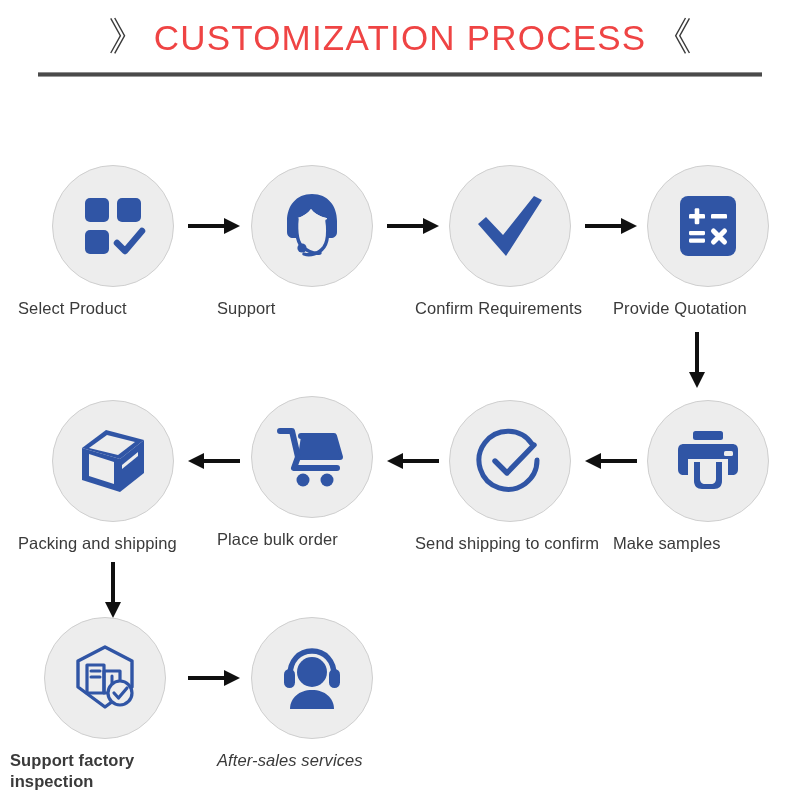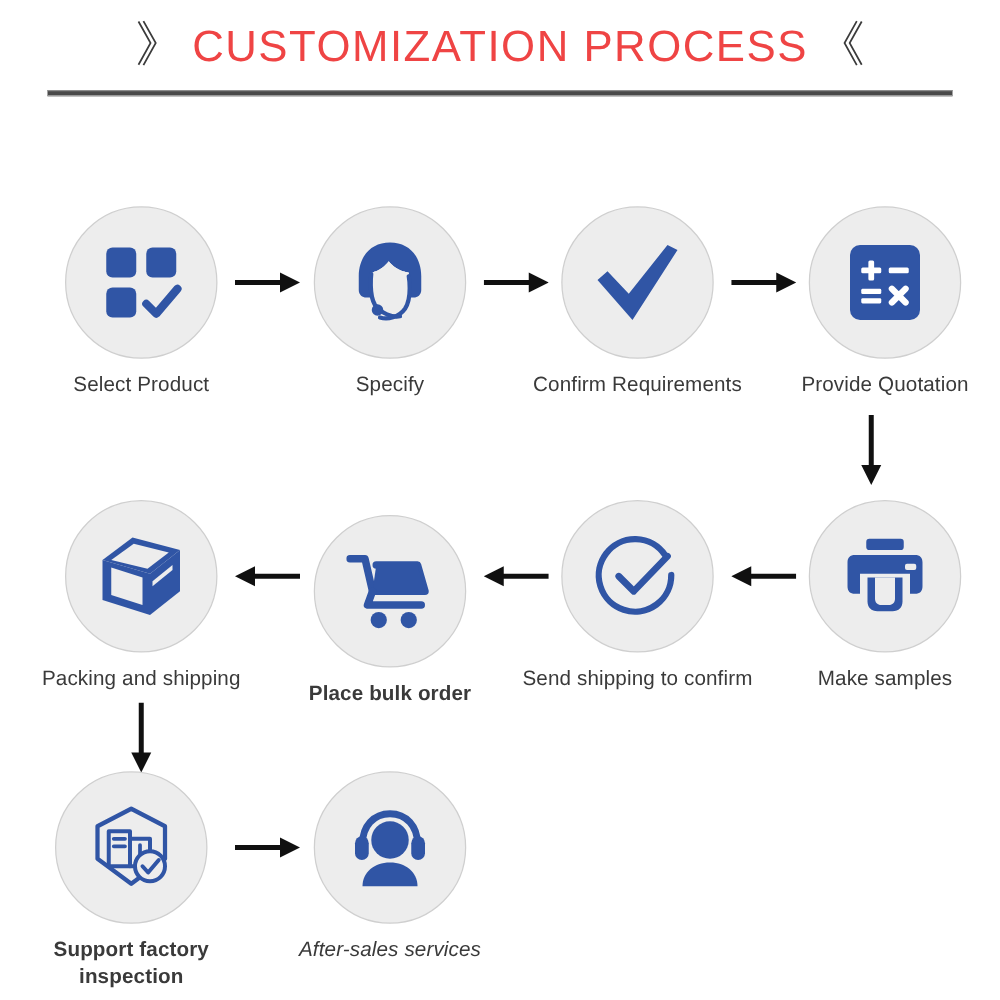--- a/index.html
+++ b/index.html
@@ -58,21 +58,20 @@
     background: #4a4a4a;
     border-top: 1px solid #8d8d8d;
     border-bottom: 1px solid #9a9a9a;
     box-sizing: border-box;
   }
 
   
   .node {
     position: absolute;
     width: 190px;
-    text-align: center;
   }
   .circle {
     width: 122px;
     height: 122px;
     margin: 0 auto;
     border-radius: 50%;
     background: #ededed;
     border: 1px solid #cfcfcf;
     box-sizing: border-box;
     display: flex;
@@ -126,21 +125,21 @@
     <span>
       <svg width="76" height="76" viewBox="0 0 76 76">
         <path d="M38 6 C22 6 13 18 13 33 L13 44 C13 48 16 50 19 50 L23 50 L23 30 C23 30 31 29 37 21 C43 29 53 30 53 30 L53 50 L57 50 C60 50 63 48 63 44 L63 33 C63 18 54 6 38 6 Z" fill="#3055a5"></path>
         <path d="M23 30 L23 48 C23 58 29 65 38 65 C47 65 53 58 53 48 L53 30 C53 30 43 29 37 21 C31 29 23 30 23 30 Z" fill="#ededed"></path>
         <path d="M23 31 C23 31 21 48 26 56 C31 63 40 66 46 65" fill="none" stroke="#3055a5" stroke-width="3.4" stroke-linecap="round"></path>
         <path d="M53 33 C53 33 56 50 50 59 C45 66 36 68 30 66" fill="none" stroke="#3055a5" stroke-width="3.4" stroke-linecap="round"></path>
         <circle cx="28" cy="60" r="4.6" fill="#3055a5"></circle>
       </svg>
     </span>
   </div>
-  <div class="label">Specify</div>
+  <div class="label">Support</div>
 </div>
 
 <div class="node" style="left:415px; top:165px;">
   <div class="circle">
     <span>
       <svg width="72" height="72" viewBox="0 0 72 72">
         <path d="M4 34 L12 27 L29 45 L60 6 L68 10 L32 66 Z" fill="#3055a5"></path>
       </svg>
     </span>
   </div>
@@ -210,21 +209,21 @@
     <span>
       <svg width="70" height="70" viewBox="0 0 70 70">
         <path d="M57 18 A29 29 0 1 0 62 34" fill="none" stroke="#3055a5" stroke-width="5" stroke-linecap="round"></path>
         <path d="M20 35 L32 47 L59 19" fill="none" stroke="#3055a5" stroke-width="5.4" stroke-linecap="round" stroke-linejoin="round"></path>
       </svg>
     </span>
   </div>
   <div class="label">Send shipping to confirm</div>
 </div>
 
-<div class="node" style="left:217px; top:412px;font-weight:bold;">
+<div class="node" style="left:217px; top:396px;">
   <div class="circle">
     <span>
       <svg width="70" height="66" viewBox="0 0 70 66">
         <path d="M3 7 L15 7 L21 33 L63 33 L57 12 L24 12" fill="none" stroke="#3055a5" stroke-width="6" stroke-linecap="round" stroke-linejoin="round"></path>
         <path d="M24 12 L57 12 L63 33 L21 33 Z" fill="#3055a5"></path>
         <path d="M21 33 L17 44 L60 44" fill="none" stroke="#3055a5" stroke-width="6" stroke-linecap="round" stroke-linejoin="round"></path>
         <circle cx="26" cy="56" r="6.5" fill="#3055a5"></circle>
         <circle cx="50" cy="56" r="6.5" fill="#3055a5"></circle>
       </svg>
     </span>

